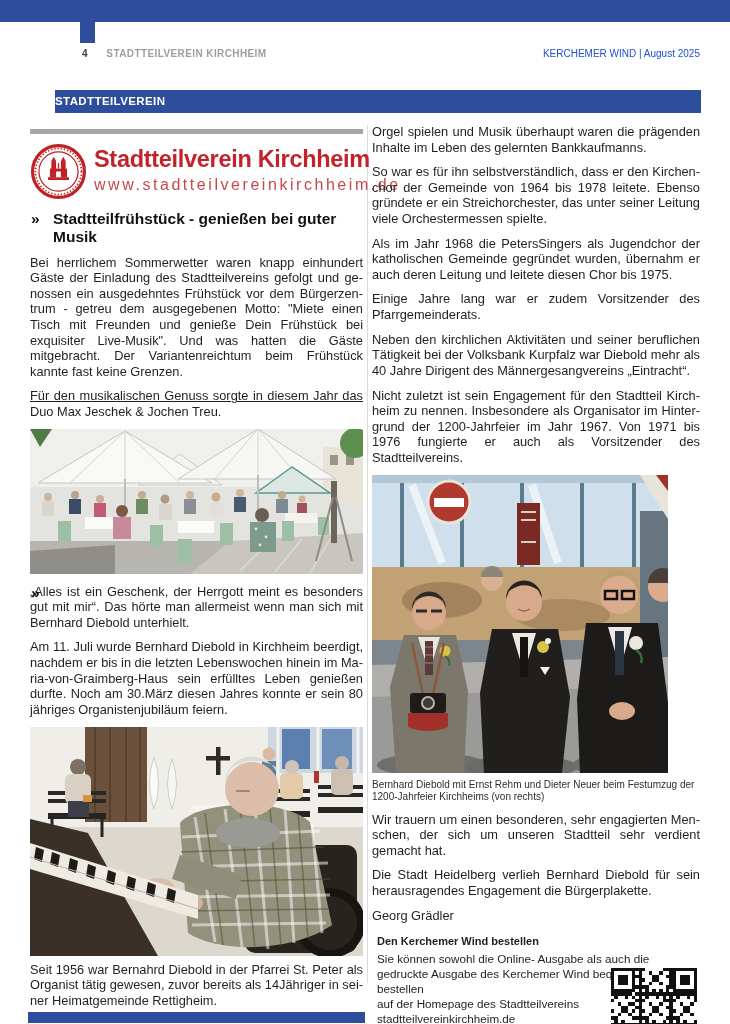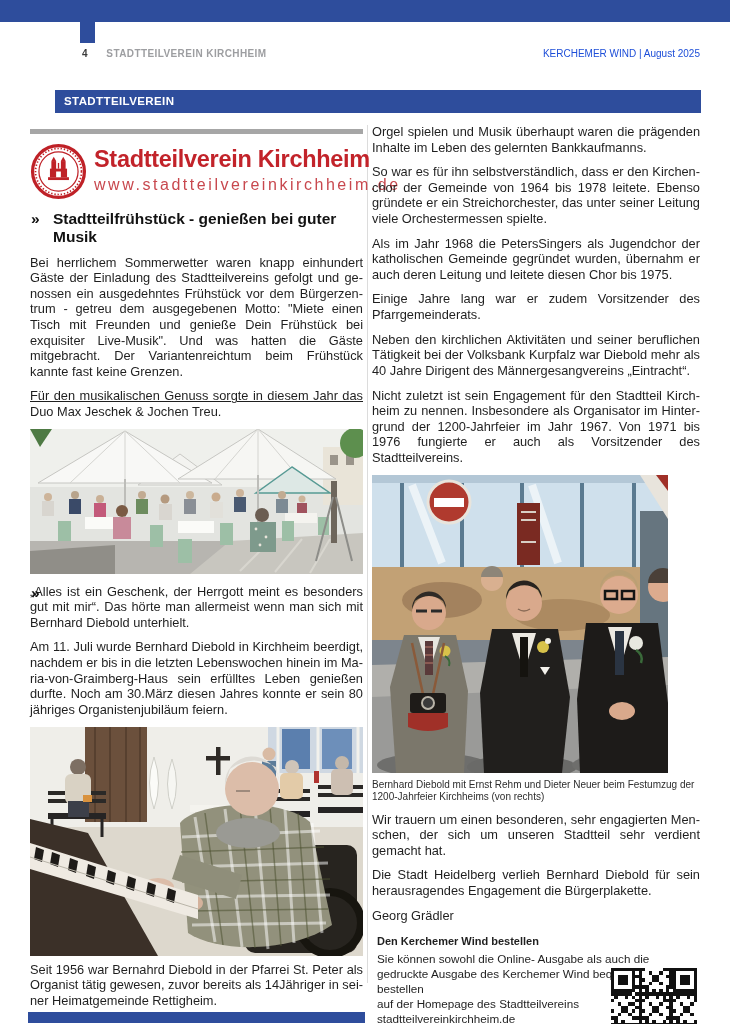--- a/index.html
+++ b/index.html
@@ -5,21 +5,21 @@
   html,body{margin:0;padding:0;background:#fff;}
   .page{position:relative;width:730px;height:1024px;background:#ffffff;
         font-family:"Liberation Sans",sans-serif;color:#1f1f1f;overflow:hidden;}
   .topband{position:absolute;left:0;top:0;width:730px;height:22px;background:#2e4d9c;}
   .toptab{position:absolute;left:80px;top:22px;width:15px;height:21px;background:#2e4d9c;}
   .header{position:absolute;left:40px;right:30px;top:48px;height:18px;font-size:10px;margin-left:42px;}
   .pagenum{font-weight:bold;color:#3c3c3c;margin-right:16px;}
   .sectiontitle{font-weight:bold;color:#9d9ea1;letter-spacing:.4px;}
   .issue{position:absolute;right:0;top:0;color:#1d4ed8;}
   .rubric{position:absolute;left:55px;top:90px;width:646px;height:23px;background:#2e4d9c;
-          color:#fff;font-weight:bold;font-size:11.5px;line-height:23px;padding-left:9px;
+          color:#fff;font-weight:bold;font-size:11.5px;line-height:23px;
           letter-spacing:.4px;box-sizing:border-box;}
   .col{position:absolute;font-size:12.8px;line-height:1.22;}
   .col-left{left:30px;top:122px;width:333px;}
   .col-right{left:372px;top:124px;width:328px;}
   .coldivider{position:absolute;left:367px;top:125px;height:858px;width:1px;background:#dcdcdc;}
   .graybar{height:5px;background:#a6a6a6;margin:7px 0 9px;}
   .logo-row{display:flex;align-items:center;margin:0 0 7px;}
   .seal{width:57px;height:57px;flex:none;margin-right:7px;}
   .logo-title{color:#c2232a;font-weight:bold;font-size:23.5px;line-height:1;letter-spacing:-.3px;white-space:nowrap;}
   .logo-url{color:#c8484e;font-size:16px;letter-spacing:2.55px;margin-top:3px;white-space:nowrap;}

